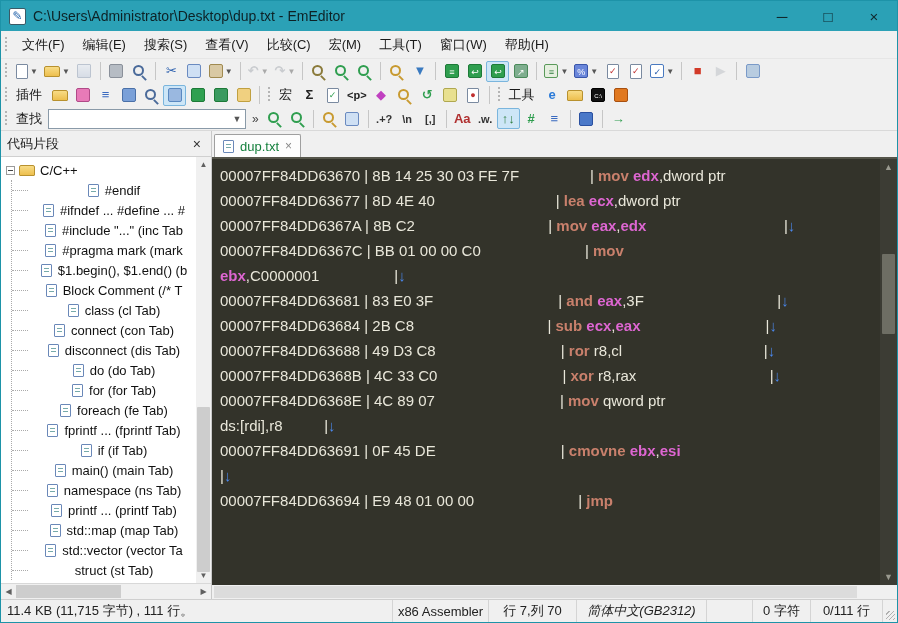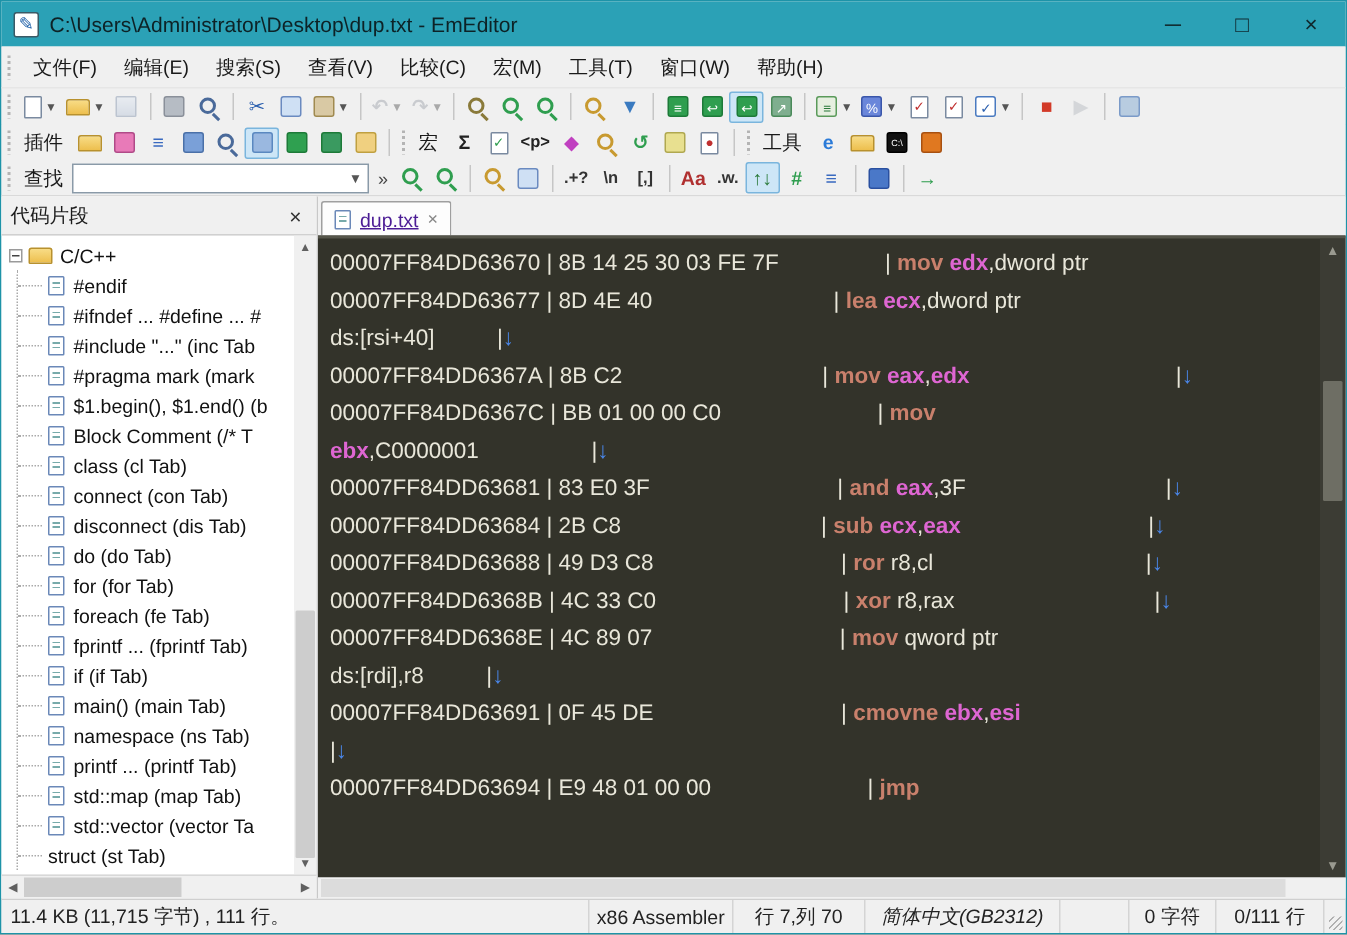--- a/index.html
+++ b/index.html
@@ -54,40 +54,40 @@
   .sb-header { height:26px; background:#f0f0f0; display:flex; align-items:center; padding:0 6px; border-bottom:1px solid #d0d0d0; flex:none; }
   .sb-title { font-size:13px; color:#1a1a1a; flex:1; }
   .sb-close { font-size:14px; color:#333; padding:0 4px; }
   .sb-body { flex:1; position:relative; overflow:hidden; }
   .tree { position:absolute; inset:0 15px 0 0; overflow:hidden; padding-top:3px; }
   .tree-root-row { display:flex; align-items:center; height:20px; white-space:nowrap; }
   .expander { width:9px; height:9px; border:1px solid #9a9a9a; background:#fff; margin:0 4px 0 5px; position:relative; flex:none; }
   .expander::after { content:""; position:absolute; left:1px; right:1px; top:3px; height:1px; background:#444; }
   .folder-ic { width:16px; height:11px; background:linear-gradient(#f8dc86,#edbf4e); border:1px solid #b8912e; border-radius:2px 2px 1px 1px; margin-right:5px; flex:none; }
   .tree-children { margin-left:10px; border-left:1px dotted #aaa; }
-  .tree-row { display:flex; align-items:center; height:20px; white-space:nowrap; overflow:hidden; padding-left:20px; position:relative; }
+  .tree-row { display:flex; align-items:center; height:20px; white-space:nowrap; overflow:hidden; padding-left:20px; position:relative;justify-content:center; }
   .tree-row::before { content:""; position:absolute; left:0; top:10px; width:16px; height:1px; border-top:1px dotted #aaa; }
   .doc-ic { width:11px; height:13px; background:#fff; border:1px solid #6a88b8; border-radius:1px; margin-right:6px; flex:none; position:relative; }
   .doc-ic::after { content:""; position:absolute; left:2px; top:3px; right:2px; height:6px;
                    background:repeating-linear-gradient(180deg,#7aa 0 1px,transparent 1px 3px); }
   .tree-label { font-size:13px; color:#111; }
 
   .vscroll { position:absolute; top:0; right:0; width:15px; bottom:0; background:#f0f0f0; }
   .vscroll .arr { height:15px; text-align:center; font-size:8px; color:#606060; line-height:15px; }
   .vscroll .thumb { position:absolute; left:1px; right:1px; background:#cdcdcd; border-radius:1px; }
   .sb-hscroll { height:16px; background:#f0f0f0; border-top:1px solid #d8d8d8; position:relative; flex:none; display:flex; align-items:center; }
   .sb-hscroll .arr { width:15px; text-align:center; font-size:8px; color:#606060; }
   .sb-hscroll .hthumb { position:absolute; left:15px; width:105px; top:1px; bottom:1px; background:#cdcdcd; }
 
   
   .editor-pane { flex:1; display:flex; flex-direction:column; min-width:0; background:#f0f0f0; }
   .tabbar { height:26px; display:flex; align-items:flex-end; padding-left:2px; flex:none; background:#f0f0f0; }
   .tab { height:23px; background:#fdfdfd; border:1px solid #9f9f9f; border-bottom:none; display:flex; align-items:center; padding:0 8px; gap:6px; border-radius:2px 2px 0 0; }
   .tab .doc-ic { margin-right:0; }
-  .tab-label { font-size:13px; color:#4c1d95;text-decoration:underline; }
+  .tab-label { font-size:13px; color:#15803d; }
   .tab-close { color:#888; font-size:12px; }
   .editor-wrap { flex:1; position:relative; min-height:0; background:#33332a; border-top:2px solid #55554a; overflow:hidden; }
   .editor-lines { position:absolute; inset:4px 17px 0 8px; overflow:hidden; }
   .erow { height:25px; line-height:25px; font-size:15px; white-space:pre; color:#e9e7da; overflow:hidden; }
   .seg-w { color:#e9e7da; } .seg-m { color:#c9806c; font-weight:bold; } .seg-r { color:#de66d2; font-weight:bold; } .seg-b { color:#4a86e8; }
   .ed-vscroll { position:absolute; top:0; right:0; bottom:0; width:17px; background:#3c3c34; }
   .ed-vscroll .arr { height:16px; text-align:center; color:#9a9a90; font-size:9px; line-height:16px; }
   .ed-vscroll .thumb { position:absolute; left:2px; right:2px; top:95px; height:80px; background:#6e6e64; border-radius:1px; }
   .ed-vscroll .arr.down { position:absolute; bottom:0; left:0; right:0; }
   .ed-hscroll { height:14px; background:#f0f0f0; flex:none; position:relative; }
@@ -496,21 +496,20 @@
         <div class="tab">
           <span class="doc-ic"></span>
           <span class="tab-label">dup.txt</span>
           <span class="tab-close">×</span>
         </div>
       </div>
       <div class="editor-wrap">
         <div class="editor-lines" id="editor-lines">
             <div class="erow"><span class="seg-w">00007FF84DD63670 | 8B 14 25 30 03 FE 7F</span><span class="seg-w">                 | </span><span class="seg-m">mov</span><span class="seg-w"> </span><span class="seg-r">edx</span><span class="seg-w">,dword ptr</span></div>
             <div class="erow"><span class="seg-w">00007FF84DD63677 | 8D 4E 40</span><span class="seg-w">                             | </span><span class="seg-m">lea</span><span class="seg-w"> </span><span class="seg-r">ecx</span><span class="seg-w">,dword ptr</span></div>
-            <div class="erow"><span class="seg-w">ds:[rsi+40]</span><span class="seg-w">          |</span><span class="seg-b">↓</span></div>
             <div class="erow"><span class="seg-w">00007FF84DD6367A | 8B C2</span><span class="seg-w">                                | </span><span class="seg-m">mov</span><span class="seg-w"> </span><span class="seg-r">eax</span><span class="seg-w">,</span><span class="seg-r">edx</span><span class="seg-w">                                 |</span><span class="seg-b">↓</span></div>
             <div class="erow"><span class="seg-w">00007FF84DD6367C | BB 01 00 00 C0</span><span class="seg-w">                         | </span><span class="seg-m">mov</span></div>
             <div class="erow"><span class="seg-r">ebx</span><span class="seg-w">,C0000001</span><span class="seg-w">                  |</span><span class="seg-b">↓</span></div>
             <div class="erow"><span class="seg-w">00007FF84DD63681 | 83 E0 3F</span><span class="seg-w">                              | </span><span class="seg-m">and</span><span class="seg-w"> </span><span class="seg-r">eax</span><span class="seg-w">,3F</span><span class="seg-w">                                |</span><span class="seg-b">↓</span></div>
             <div class="erow"><span class="seg-w">00007FF84DD63684 | 2B C8</span><span class="seg-w">                                | </span><span class="seg-m">sub</span><span class="seg-w"> </span><span class="seg-r">ecx</span><span class="seg-w">,</span><span class="seg-r">eax</span><span class="seg-w">                              |</span><span class="seg-b">↓</span></div>
             <div class="erow"><span class="seg-w">00007FF84DD63688 | 49 D3 C8</span><span class="seg-w">                              | </span><span class="seg-m">ror</span><span class="seg-w"> r8,cl</span><span class="seg-w">                                  |</span><span class="seg-b">↓</span></div>
             <div class="erow"><span class="seg-w">00007FF84DD6368B | 4C 33 C0</span><span class="seg-w">                              | </span><span class="seg-m">xor</span><span class="seg-w"> r8,rax</span><span class="seg-w">                                |</span><span class="seg-b">↓</span></div>
             <div class="erow"><span class="seg-w">00007FF84DD6368E | 4C 89 07</span><span class="seg-w">                              | </span><span class="seg-m">mov</span><span class="seg-w"> qword ptr</span></div>
             <div class="erow"><span class="seg-w">ds:[rdi],r8</span><span class="seg-w">          |</span><span class="seg-b">↓</span></div>
             <div class="erow"><span class="seg-w">00007FF84DD63691 | 0F 45 DE</span><span class="seg-w">                              | </span><span class="seg-m">cmovne</span><span class="seg-w"> </span><span class="seg-r">ebx</span><span class="seg-w">,</span><span class="seg-r">esi</span></div>

